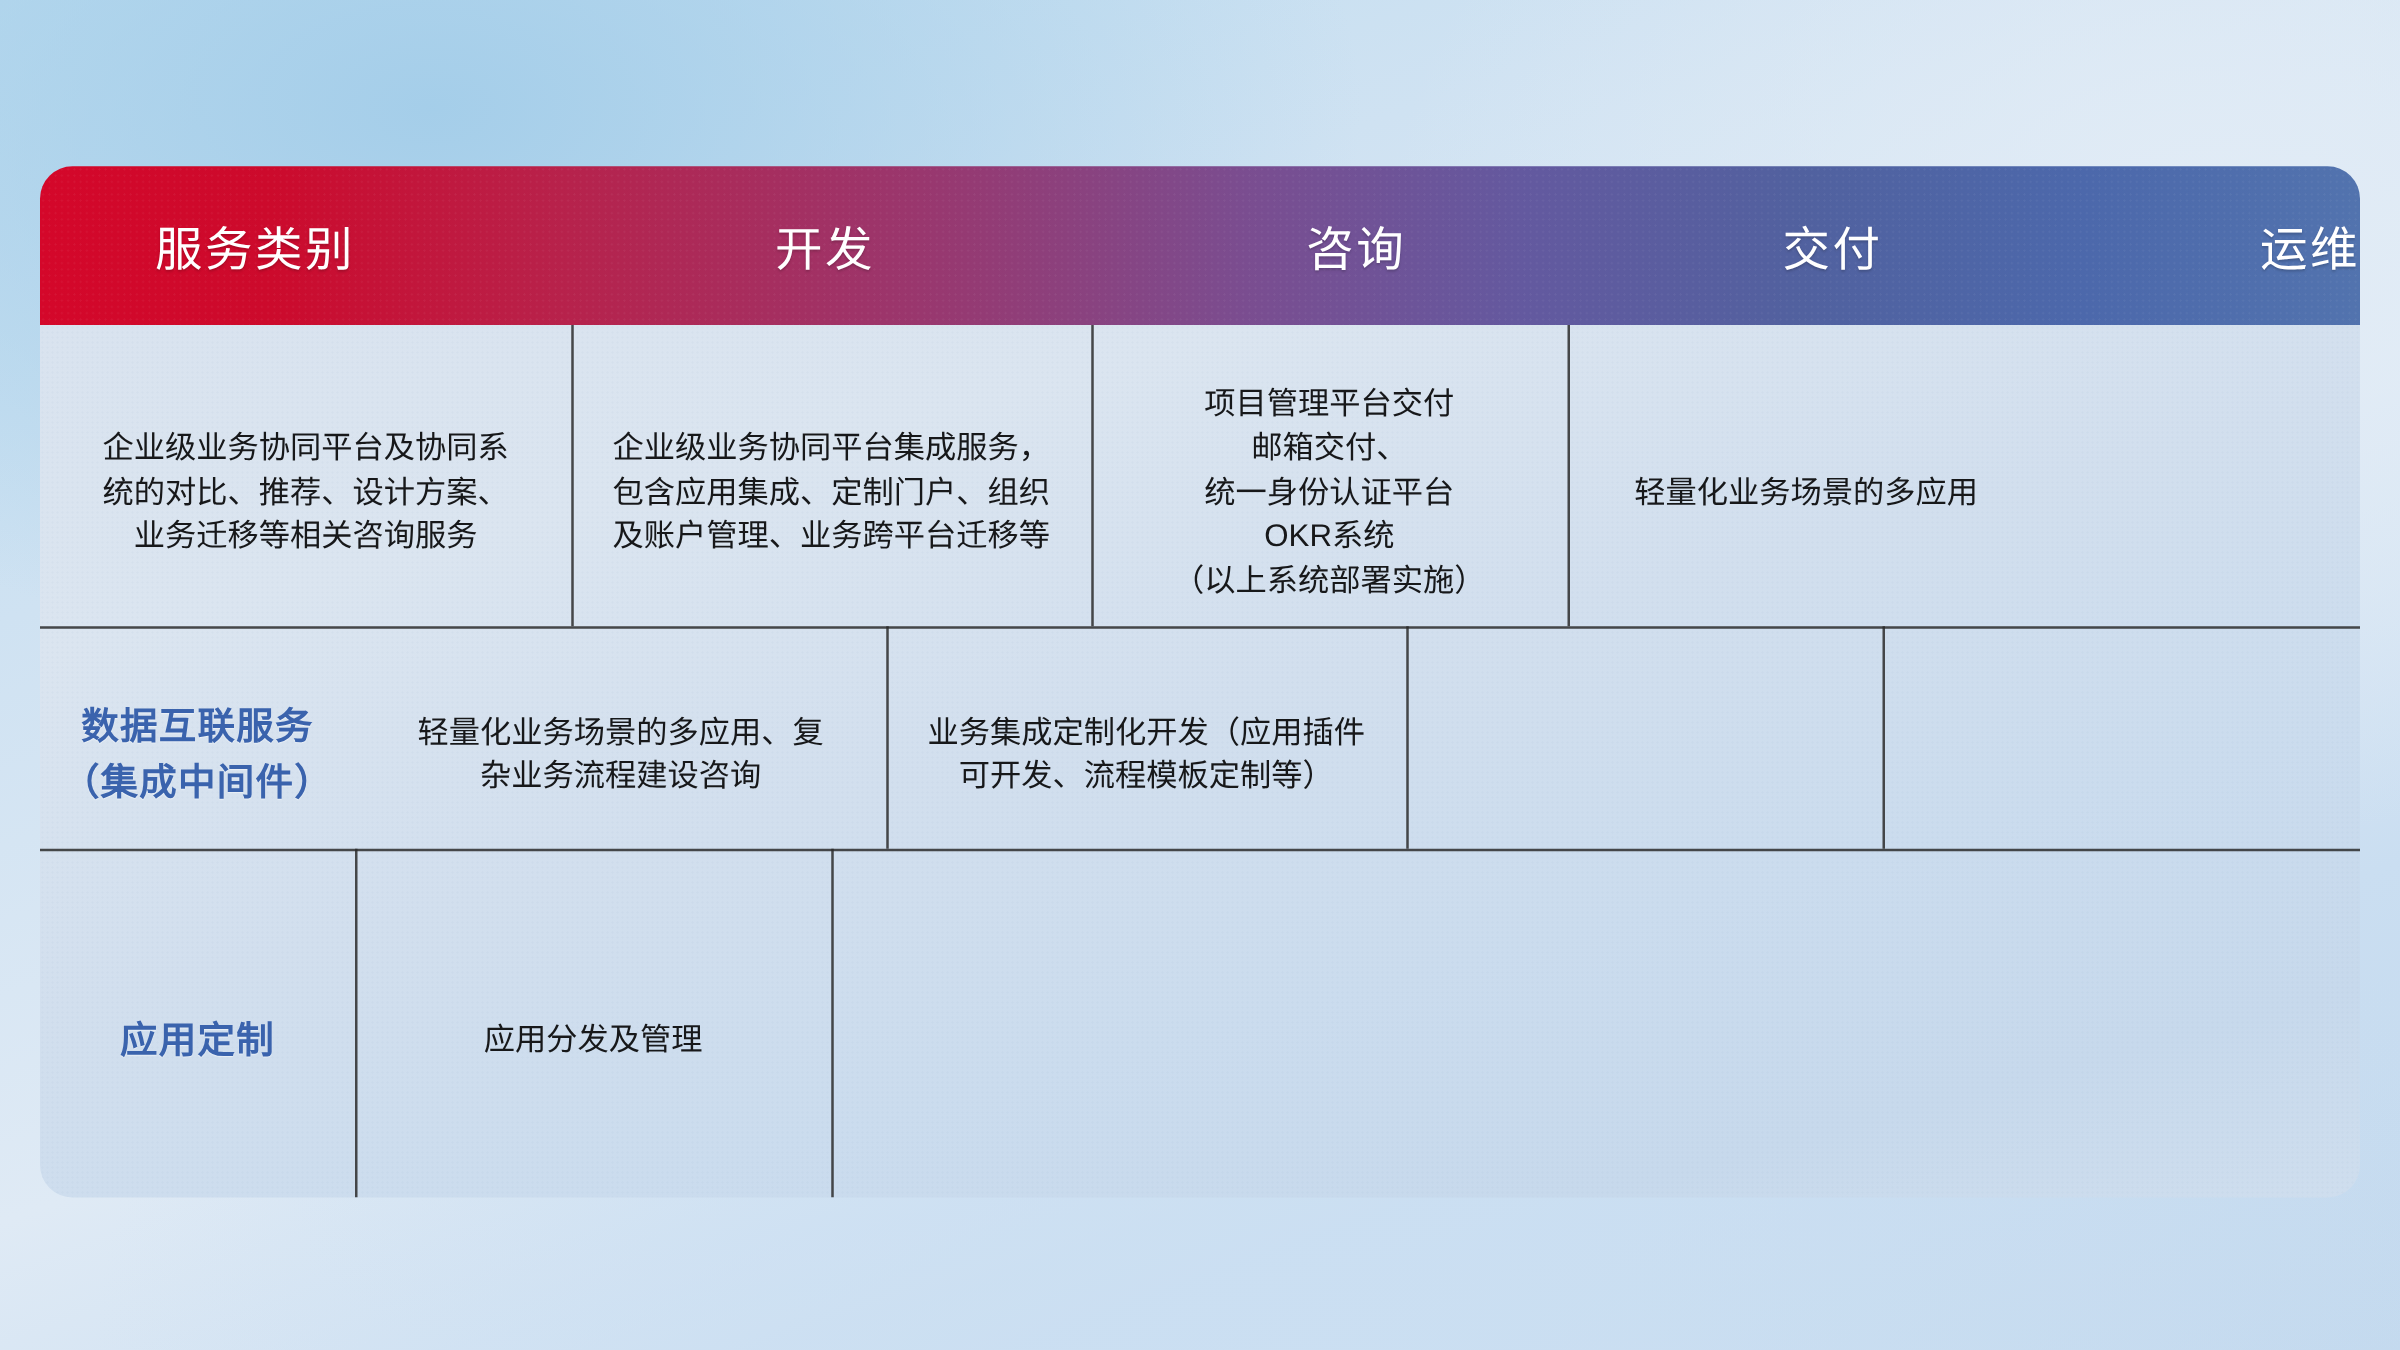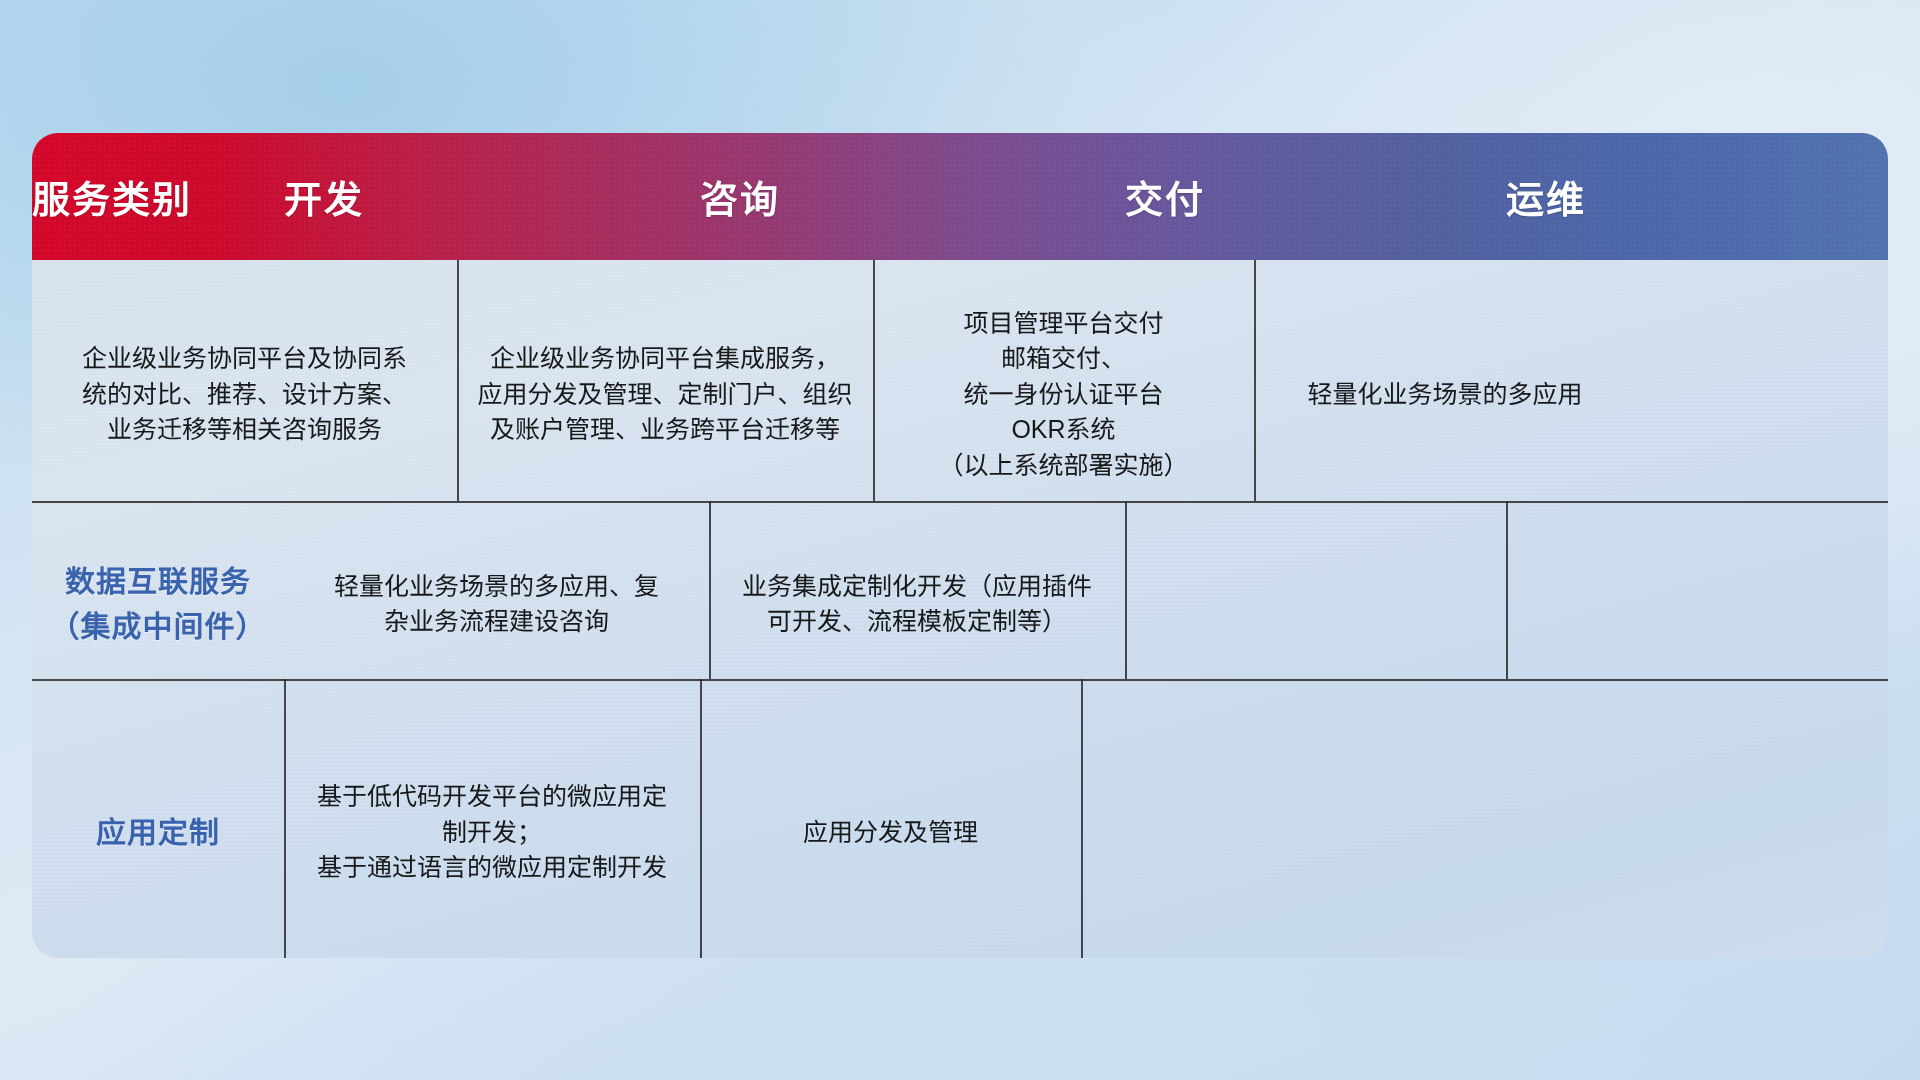--- a/index.html
+++ b/index.html
@@ -69,22 +69,22 @@
     top: 0;
     width: 1856px;
     height: 127px;
     display: flex;
     align-items: center;
     z-index: 3;
   }
   .hcell {
     color: #ffffff;
     font-size: 38px;
-    font-weight: bold;
-    text-align: left;
+    font-weight: normal;
+    text-align: right;
     letter-spacing: 2px;
     text-shadow: 0 1px 2px rgba(0,0,0,0.18);
     box-sizing: border-box;
   }
 
   
   .c0 { width: 252px; }
   .c1 { width: 425px; }
   .c2 { width: 416px; }
   .c3 { width: 381px; }
@@ -205,21 +205,21 @@
       <div class="grid">
 
         <div class="row row-1">
           <div class="cell c1 no-rule">
             <span class="txt">企业级业务协同平台及协同系
 统的对比、推荐、设计方案、
 业务迁移等相关咨询服务</span>
           </div>
           <div class="cell c2">
             <span class="txt">企业级业务协同平台集成服务，
-应用分发及管理、定制门户、组织
+包含应用集成、定制门户、组织
 及账户管理、业务跨平台迁移等</span>
           </div>
           <div class="cell c3">
             <span class="txt">项目管理平台交付
 邮箱交付、
 统一身份认证平台
 OKR系统
 （以上系统部署实施）</span>
           </div>
           <div class="cell c4">
@@ -245,25 +245,20 @@
           </div>
           <div class="cell c4">
             <span class="txt"></span>
           </div>
         </div>
 
         <div class="row row-3">
           <div class="cell c0">
             <span class="cat txt">应用定制</span>
           </div>
-          <div class="cell c2">
-            <span class="txt">基于低代码开发平台的微应用定
-制开发；
-基于通过语言的微应用定制开发</span>
-          </div>
           <div class="cell c3">
             <span class="txt">应用分发及管理</span>
           </div>
           <div class="cell c4">
             <span class="txt"></span>
           </div>
         </div>
 
       </div>
     </div>

